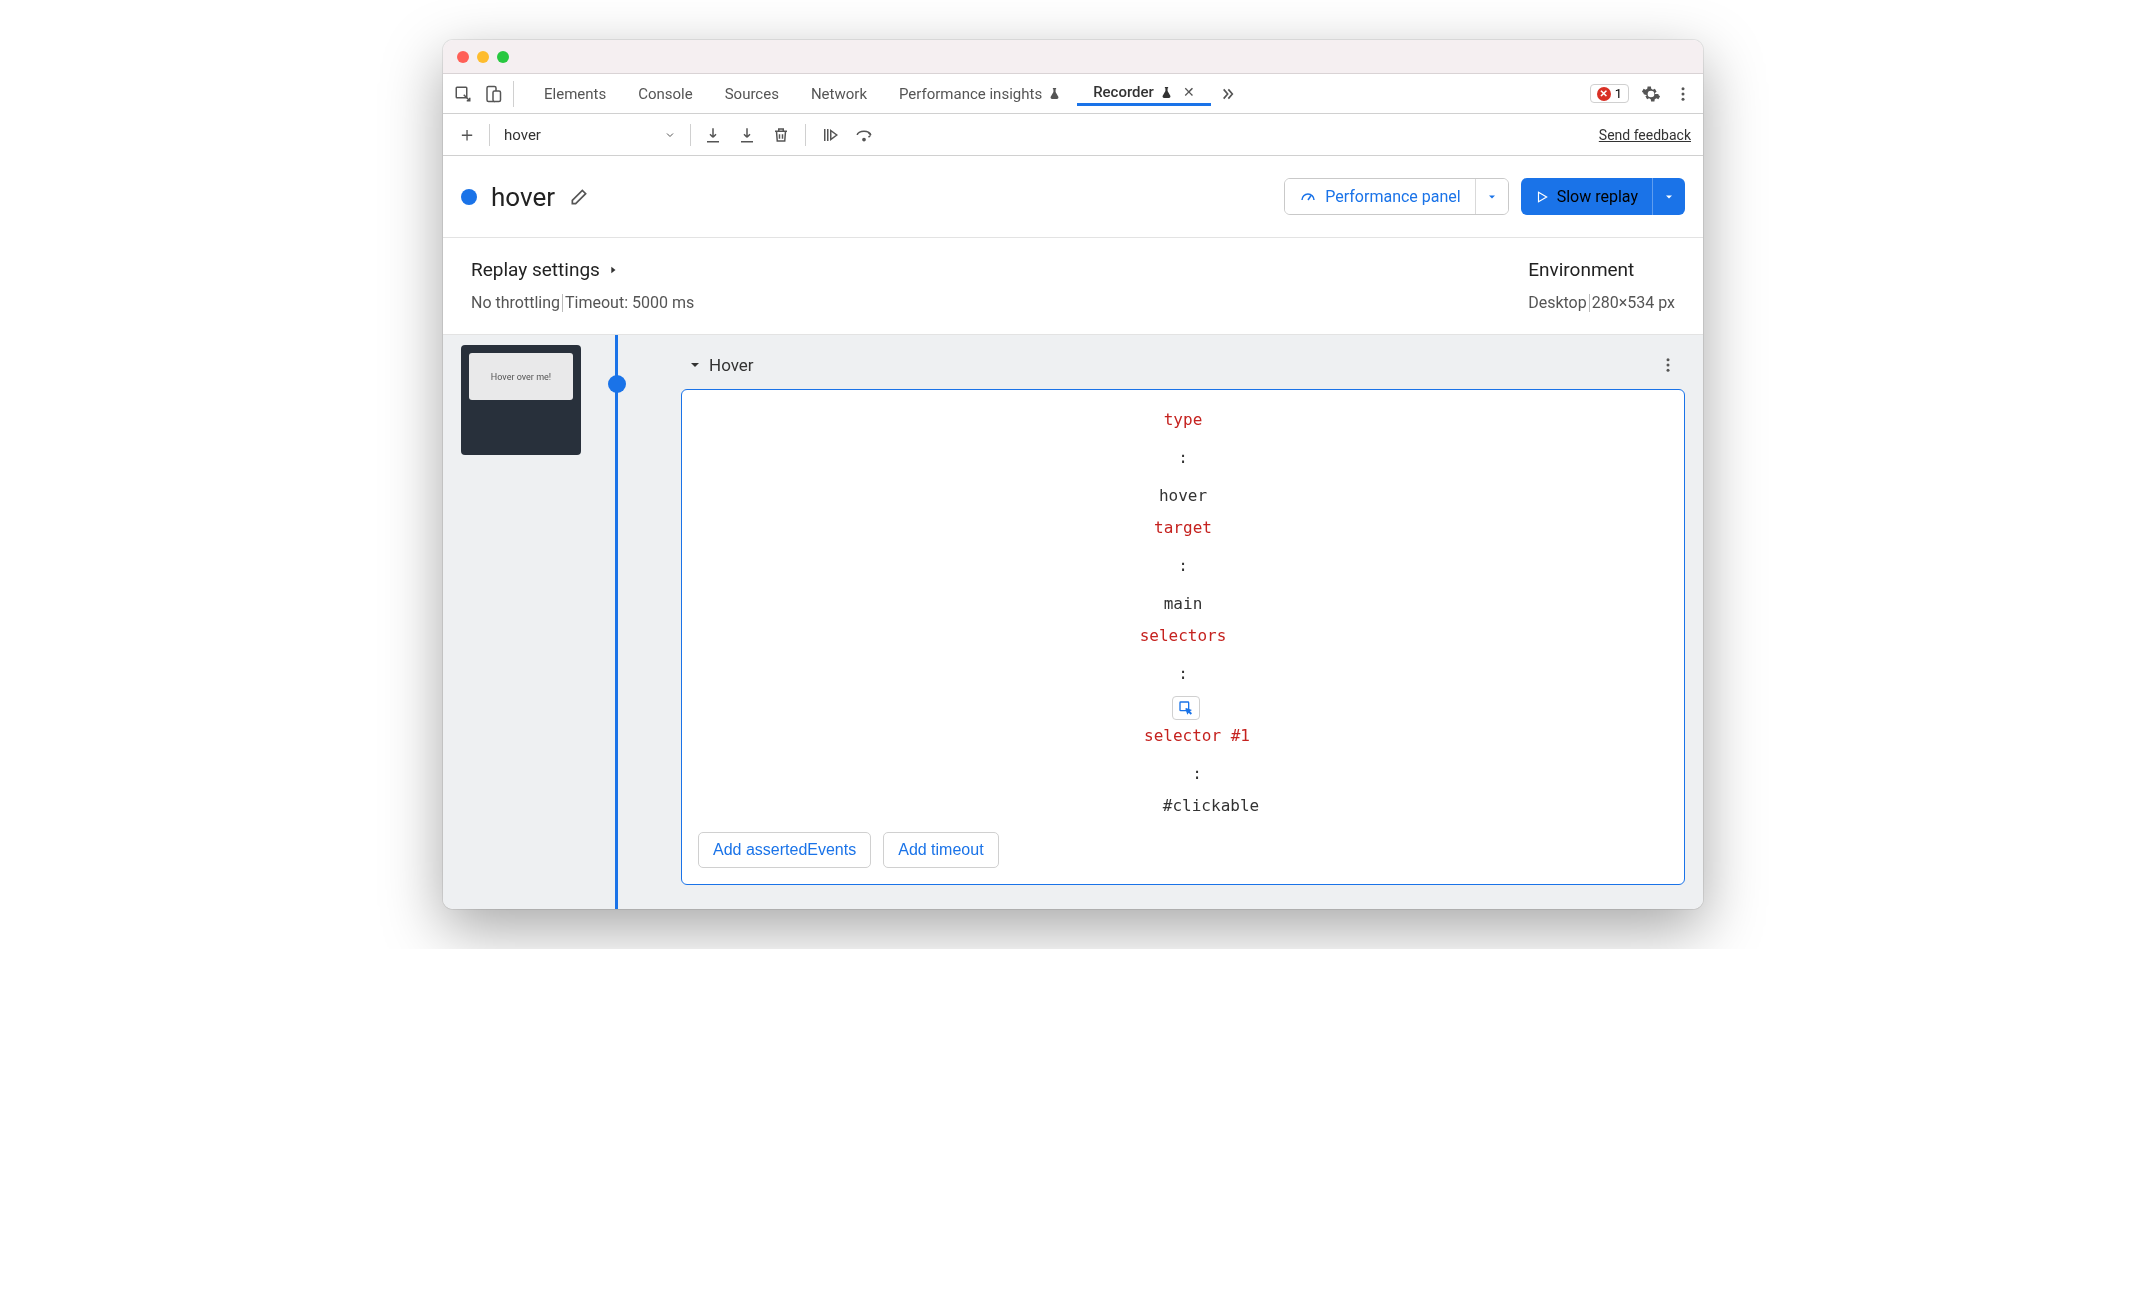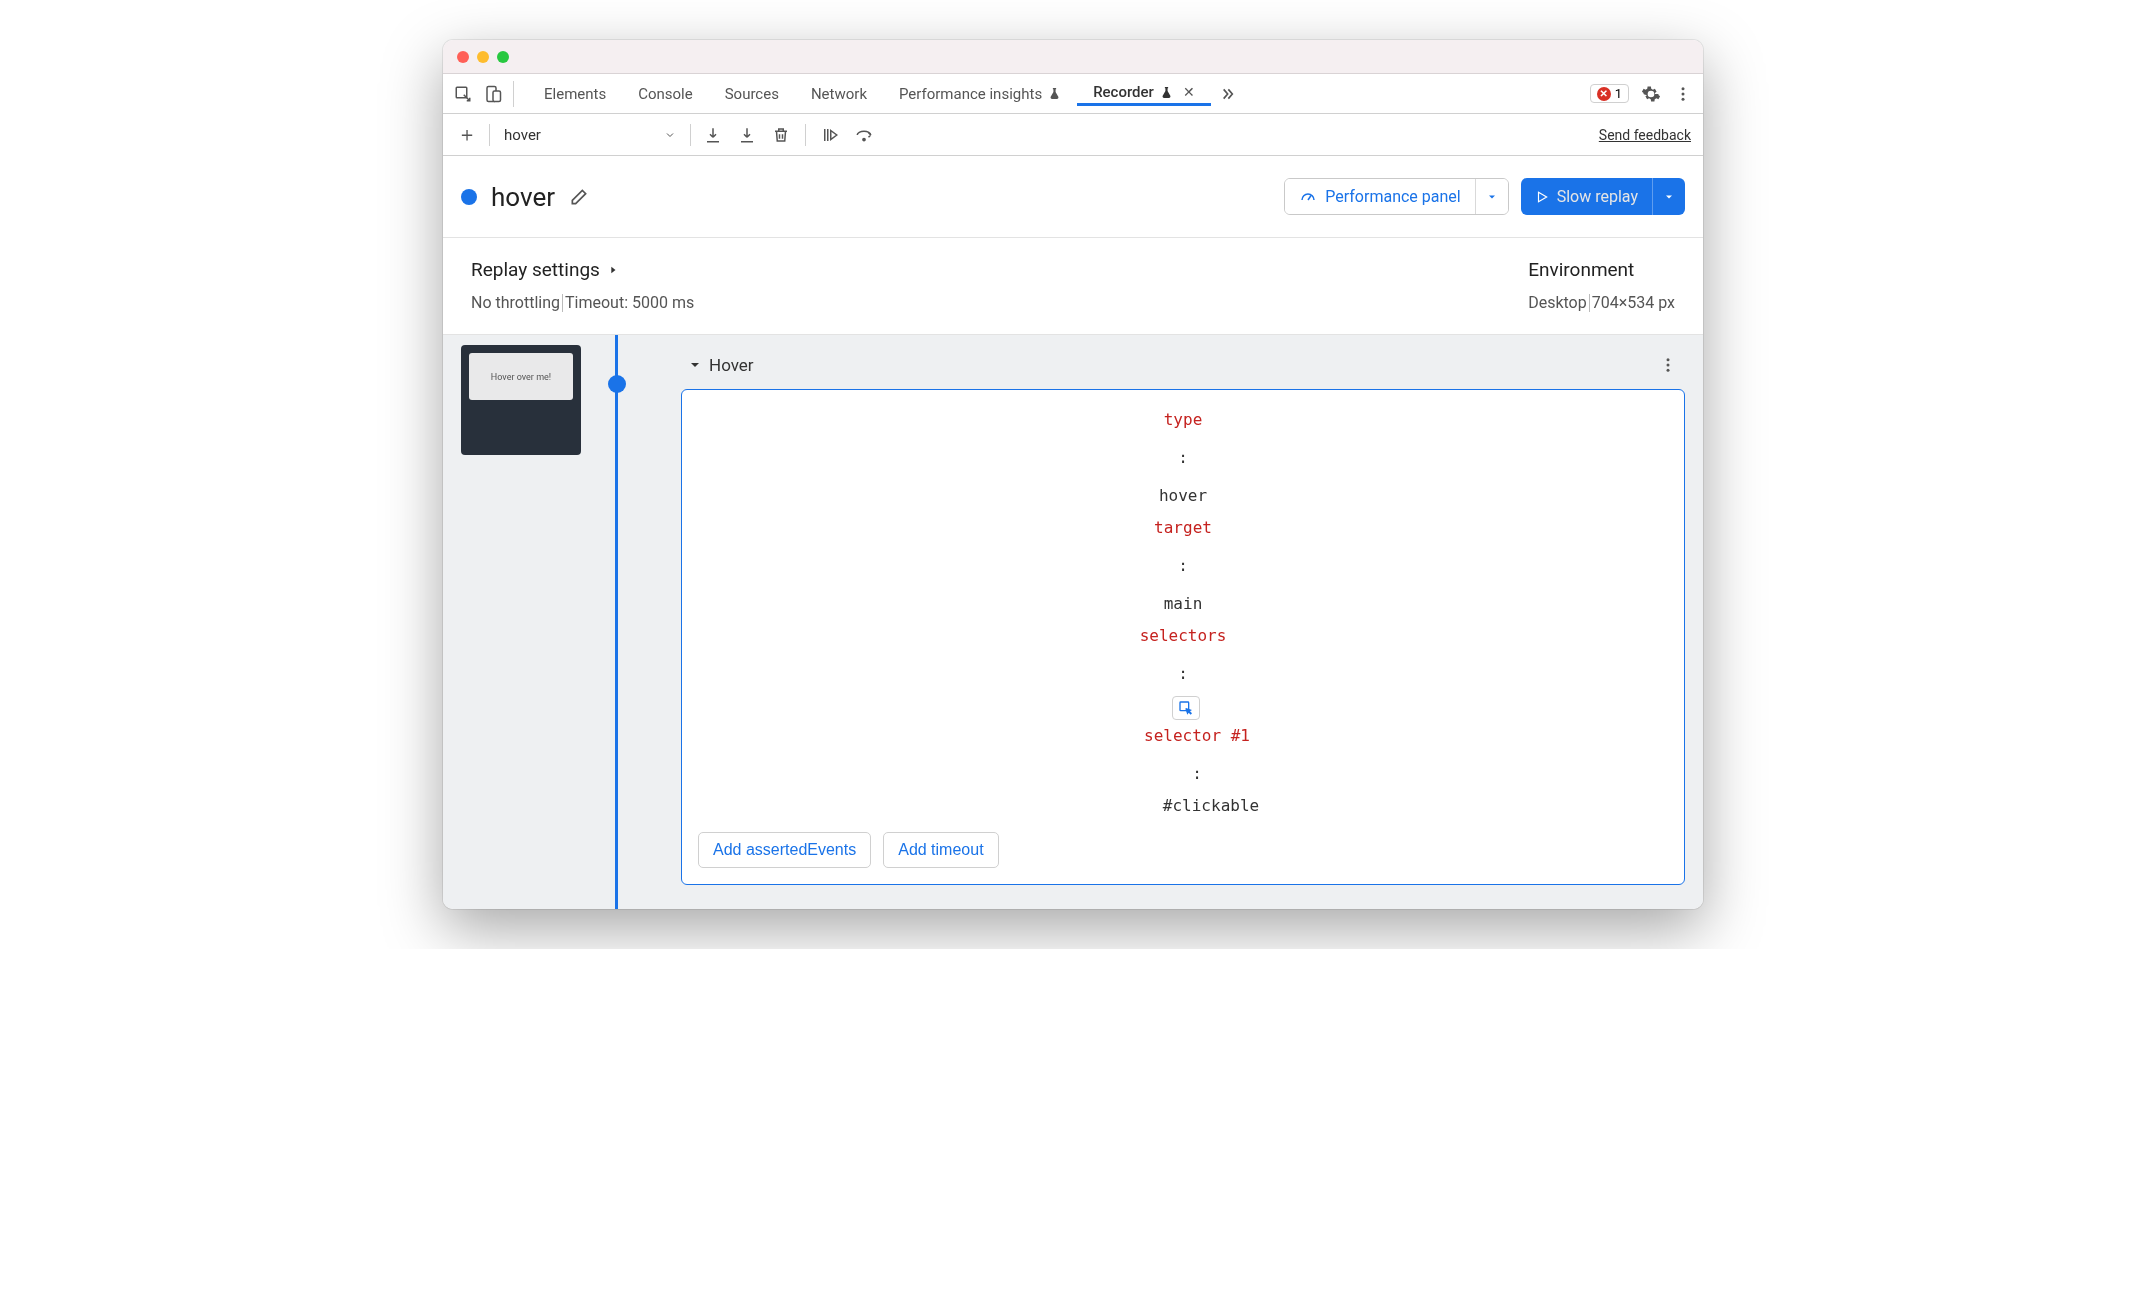--- a/index.html
+++ b/index.html
@@ -178,21 +178,21 @@
     font-size: 16px;
   }
   .split-btn.outline {
     border: 1px solid #c9c9c9;
     color: #1a73e8;
   }
   .split-btn.outline .main, .split-btn.outline .caret {
     background: #fff;
   }
   .split-btn.solid {
-    color: #e5e5e5;
+    color: #000000;
   }
   .split-btn.solid .main, .split-btn.solid .caret {
     background: #1a73e8;
   }
   .split-btn .main {
     padding: 8px 14px;
     display: flex; align-items: center; gap: 8px;
     cursor: pointer;
   }
   .split-btn .caret {
@@ -493,21 +493,21 @@
         <span>No throttling</span>
         <span class="sep"></span>
         <span>Timeout: 5000 ms</span>
       </div>
     </div>
     <div class="settings-col" style="text-align:left;">
       <div class="heading">Environment</div>
       <div class="subline">
         <span>Desktop</span>
         <span class="sep"></span>
-        <span>704×534 px</span>
+        <span>280×534 px</span>
       </div>
     </div>
   </div>
 
   <div class="timeline-area">
     <div class="thumbnail">
       <div class="thumbnail-inner">Hover over me!</div>
     </div>
     <div class="timeline-track"></div>
     <div class="step-dot"></div>

